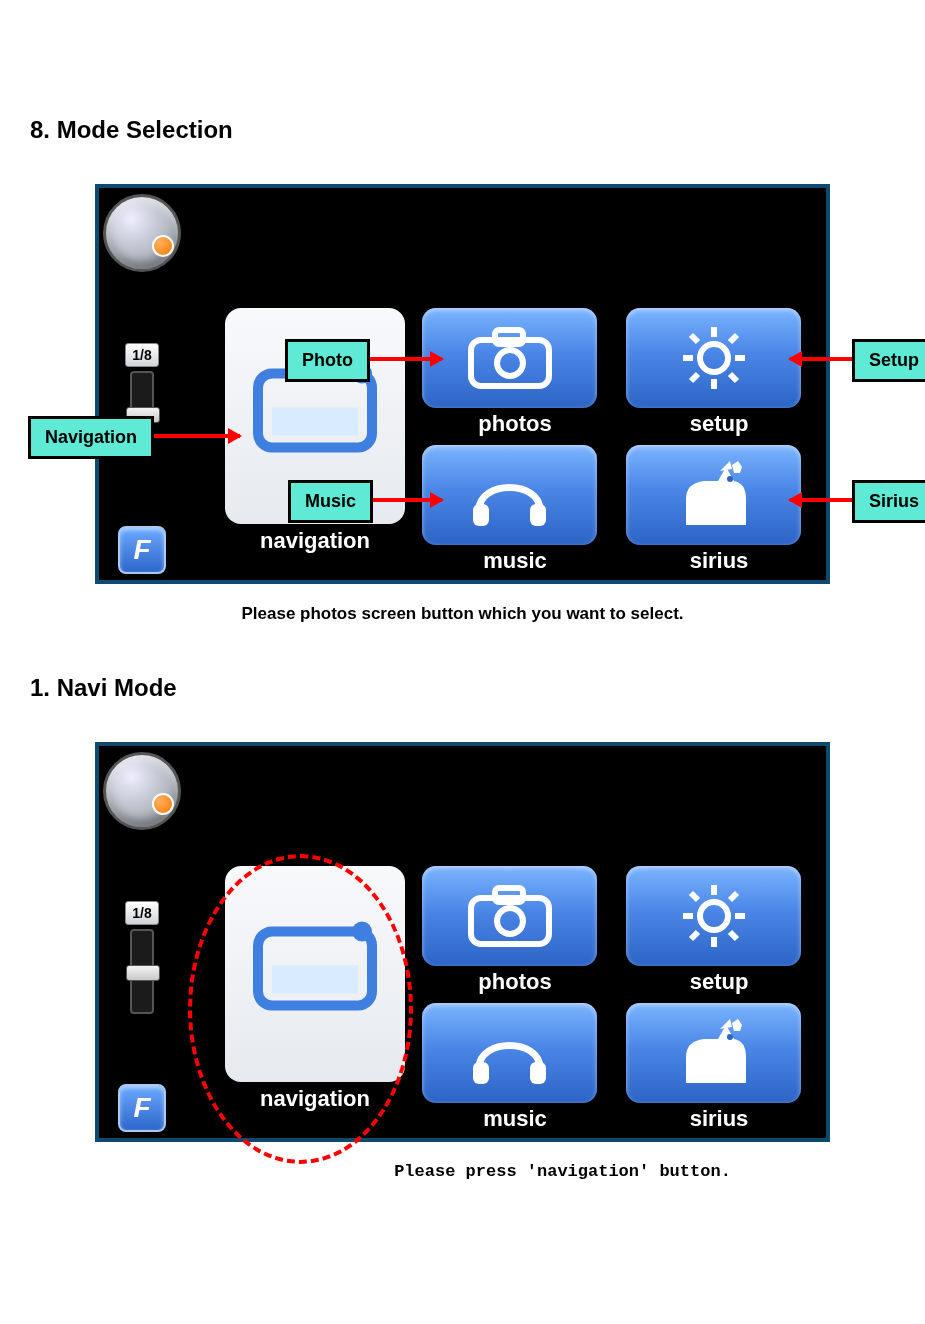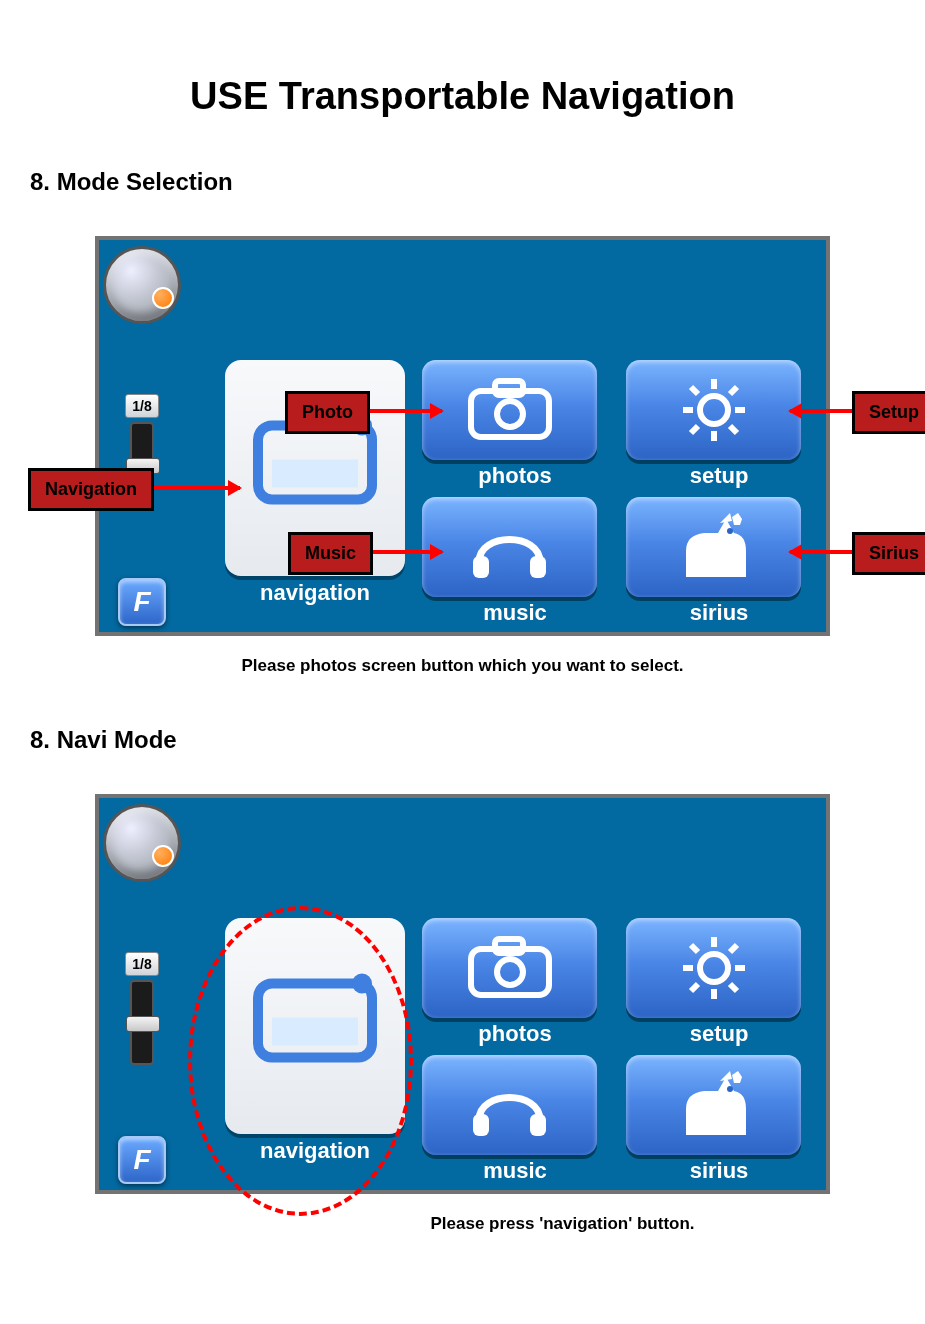--- a/index.html
+++ b/index.html
@@ -25,22 +25,22 @@
     .figure-wrap {
       position: relative;
       width: 100%;
       margin-bottom: 20px;
     }
     .device-screen {
       position: relative;
       width: 735px;
       height: 400px;
       margin: 8px auto;
-      background: #0369a1;
-      border: 4px solid #737373;
+      background: #000000;
+      border: 4px solid #0c4a6e;
       display: flex;
     }
     .left-rail {
       width: 86px;
       height: 100%;
       display: flex;
       flex-direction: column;
       align-items: center;
       justify-content: space-between;
       padding: 6px 4px 6px 4px;
@@ -146,24 +146,25 @@
       font-size:17px;
       font-weight:bold;
       margin: 10px 0 50px 0;
     }
     .caption2-wrap {
       text-align:center;
       font-size:17px;
       font-weight:bold;
       margin: 4px 0 15px 0;
       padding-left: 200px;
+      font-family: Liberation Mono, monospace;
     }
     .callout {
       position:absolute;
-      background:#b91c1c;
+      background:#5eead4;
       border: 3px solid #000;
       font-size: 18px;
       font-weight:bold;
       padding: 8px 14px;
       z-index:5;
     }
     .arrow-right {
       position:absolute;
       height:4px; background:#f00;
       z-index:4;
@@ -190,21 +191,20 @@
       border: 4px dashed #f00;
       border-radius: 50%;
       z-index: 6;
     }
   </style>
 </head>
 <body>
 
 <h1 class="main-title">
   <br>
-  <span>USE Transportable Navigation</span>
 </h1>
 
 <h2 class="section-title">8. Mode Selection</h2>
 
 <div class="figure-wrap">
 
   <div class="callout" style="left:8px; top:232px;">Navigation</div>
   <div class="arrow-right" style="left:130px; top:250px; width:90px;"></div>
 
   <div class="callout" style="left:265px; top:155px;">Photo</div>
@@ -288,21 +288,21 @@
           </div>
           <div class="tile-label">sirius</div>
         </div>
       </div>
     </div>
   </div>
 </div>
 
 <p class="caption">Please photos screen button which you want to select.</p>
 
-<h2 class="section-title">8. Navi Mode</h2>
+<h2 class="section-title">1. Navi Mode</h2>
 
 <div class="figure-wrap">
   <div class="dashed-oval" style="left:168px; top:112px; width:225px; height:310px;"></div>
 
   <div class="device-screen">
     <div class="left-rail">
       <div class="compass">
         <span class="n-lbl">N</span>
       </div>
       <div class="slider-block">

